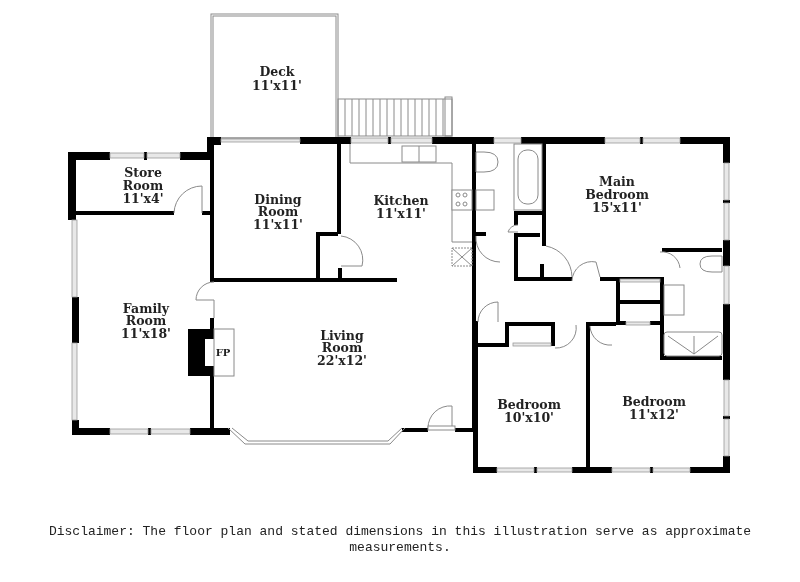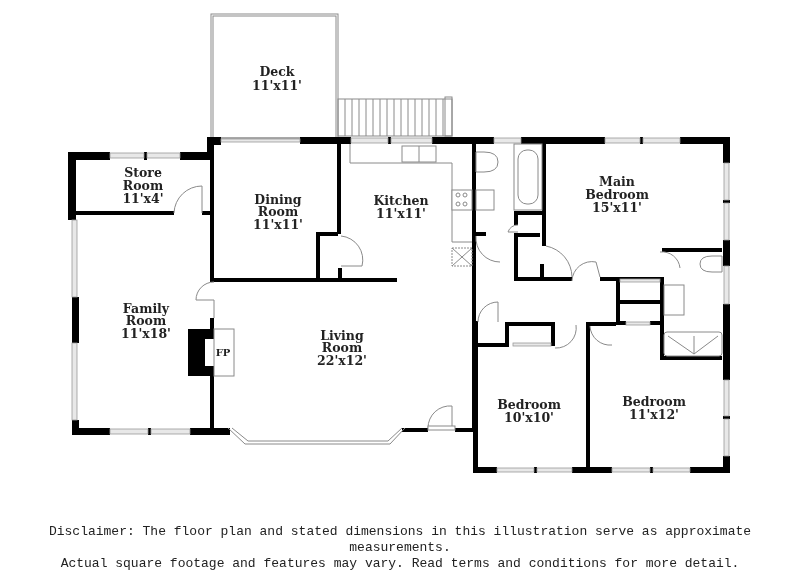--- a/index.html
+++ b/index.html
@@ -249,14 +249,13 @@
     <text class="lbl" x="529" y="409">Bedroom</text>
     <text class="lbl" x="529" y="422">10'x10'</text>
 
     <text class="lbl" x="654" y="406">Bedroom</text>
     <text class="lbl" x="654" y="419">11'x12'</text>
   </g>
 </svg>
 
 <div class="disclaimer">
   <div>Disclaimer: The floor plan and stated dimensions in this illustration serve as approximate measurements.</div>
-  <div>Actual square footage and features may vary. Read terms and conditions for more detail.</div>
 </div>
 
 </body></html>

